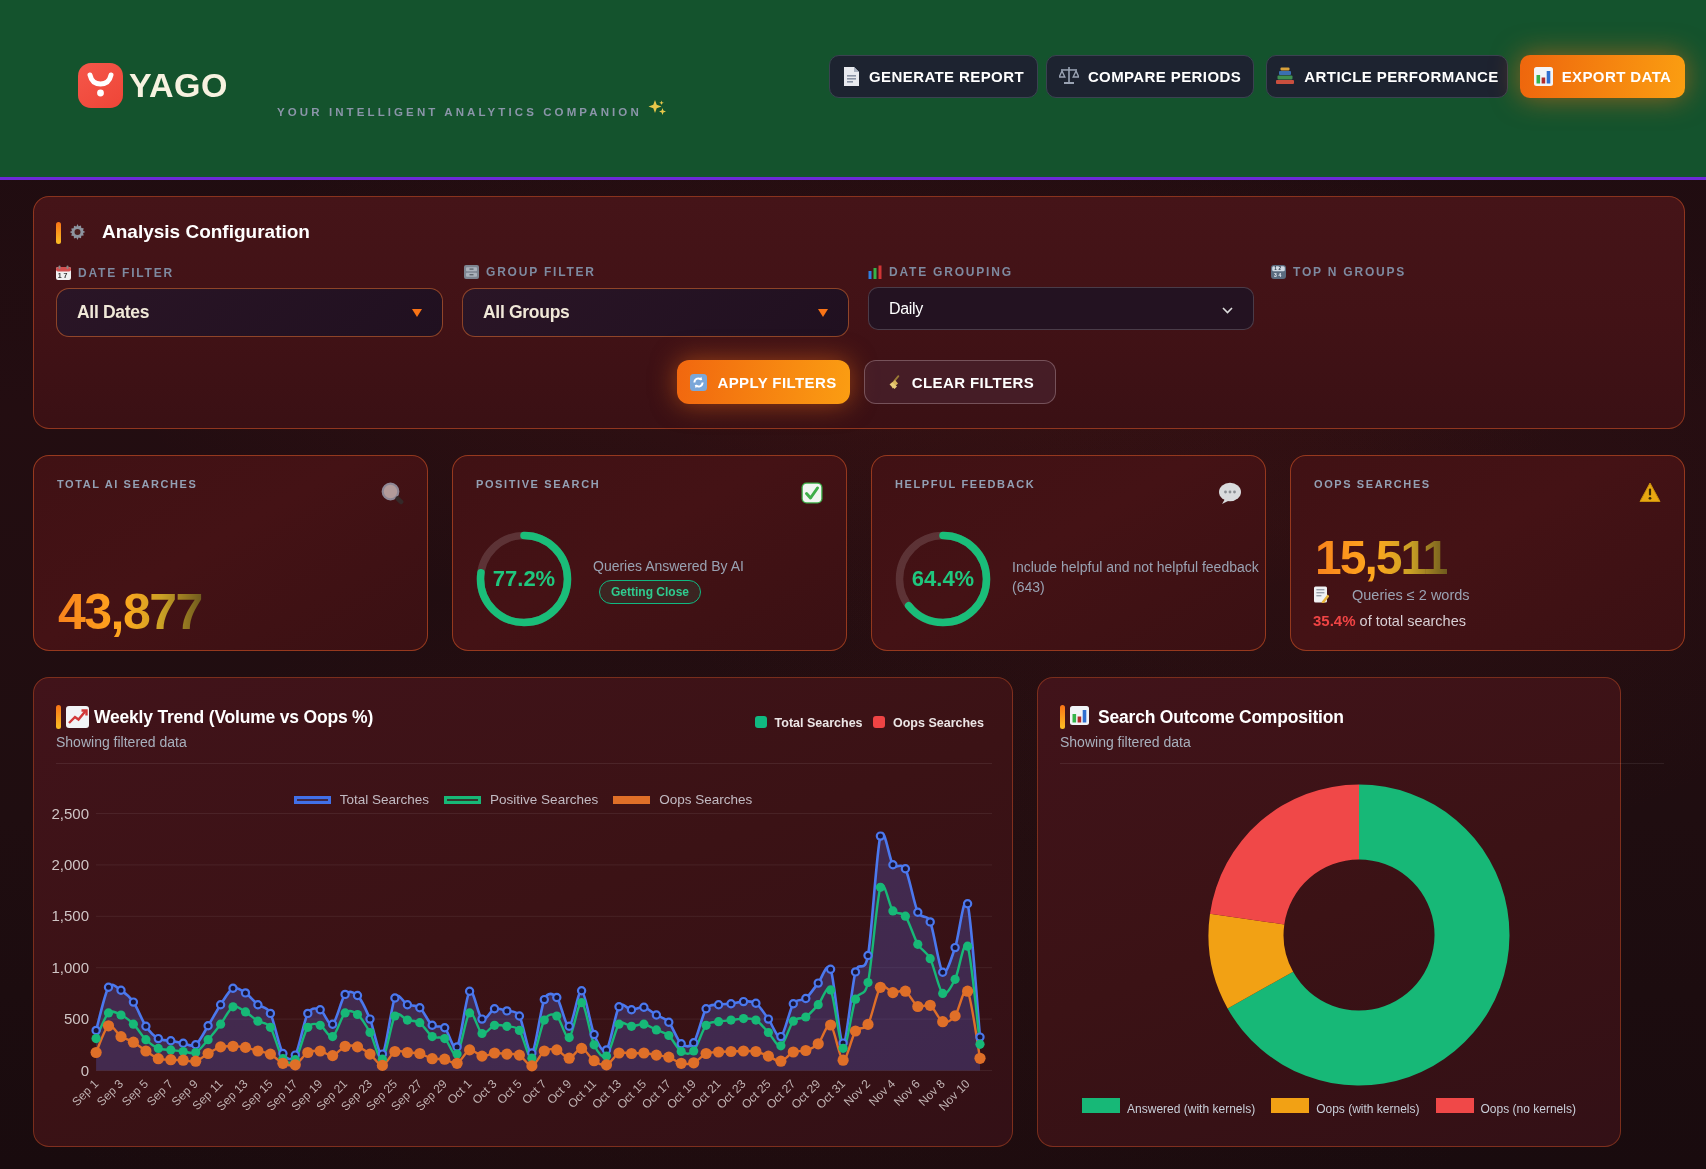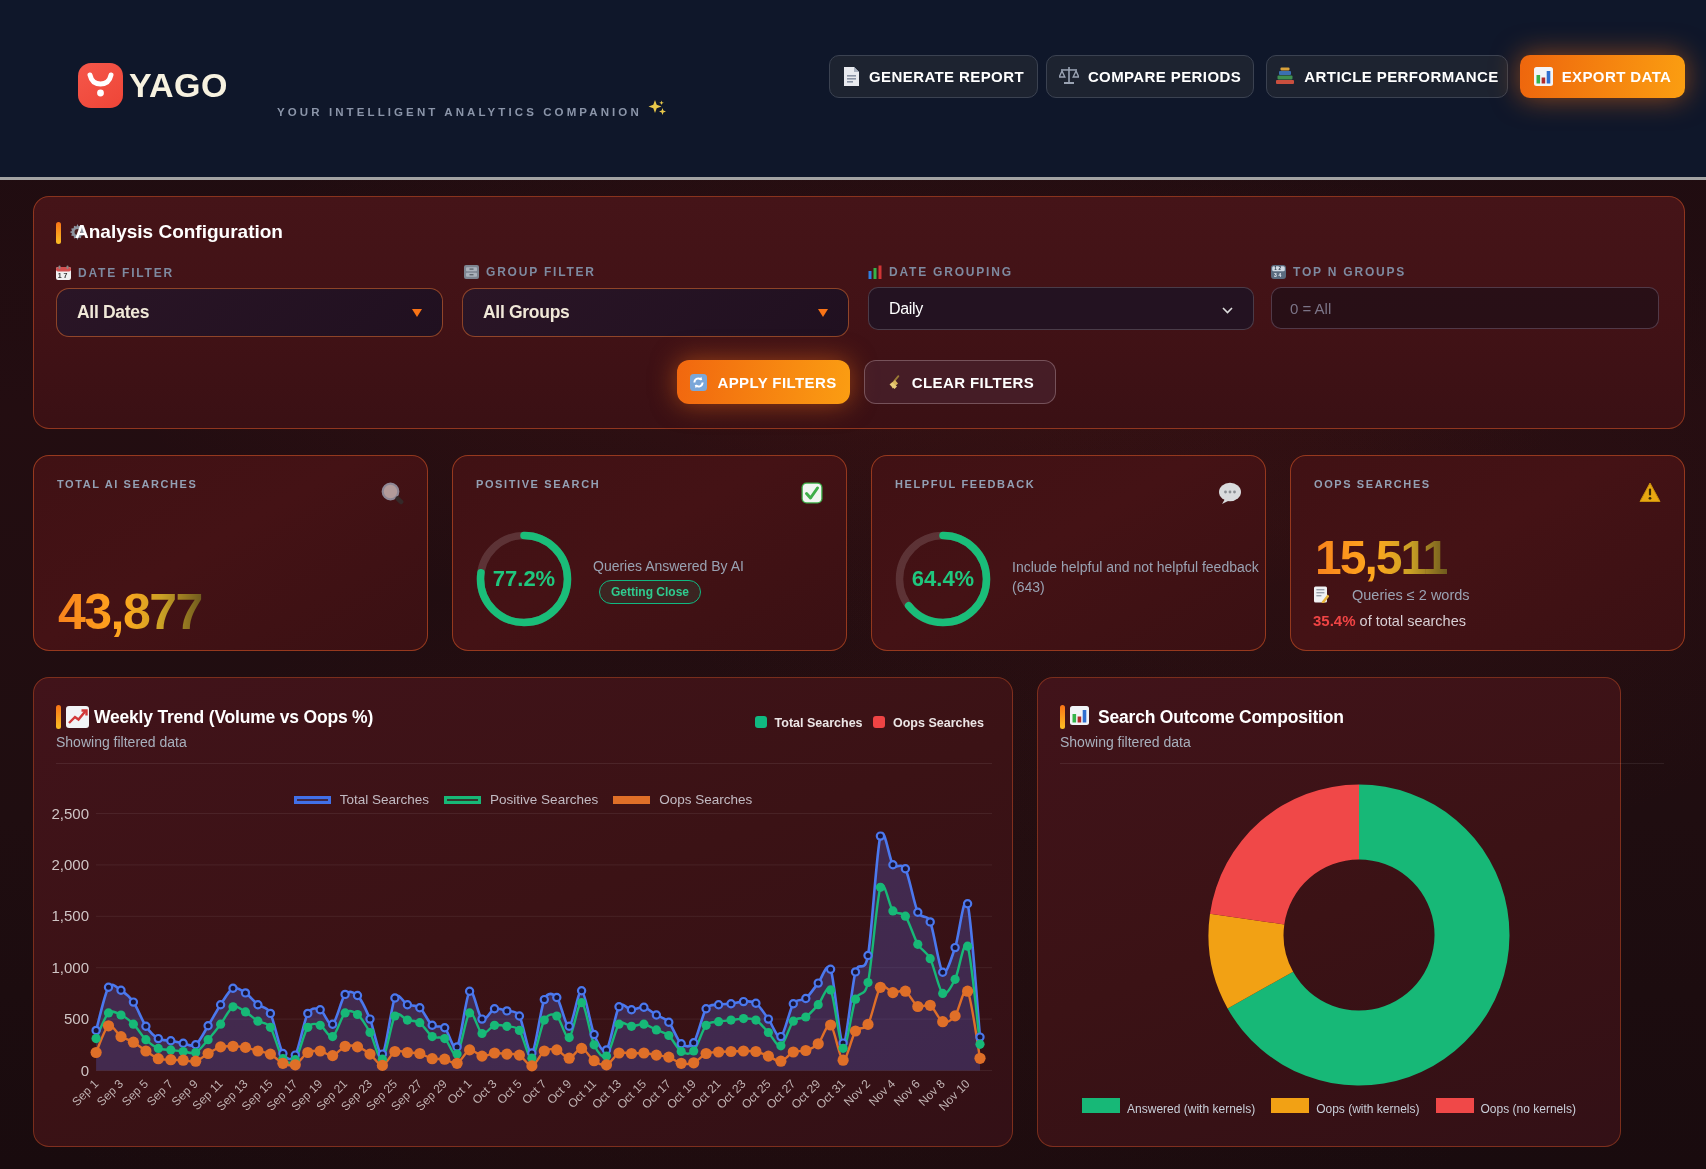--- a/index.html
+++ b/index.html
@@ -4,21 +4,21 @@
 html,body{width:1706px;height:1169px;overflow:hidden}
 body{font-family:"Liberation Sans",sans-serif;background:#1a0c10;position:relative}
 #bg{position:absolute;inset:0;
  background:
  radial-gradient(1050px 400px at 50% 360px, rgba(160,38,28,0.13), rgba(0,0,0,0) 70%),
  radial-gradient(900px 500px at 75% 45%, rgba(150,35,28,0.10), rgba(0,0,0,0) 70%),
  radial-gradient(1000px 600px at 45% 85%, rgba(120,30,25,0.10), rgba(0,0,0,0) 75%),
  linear-gradient(180deg,#1e0c10 0%,#230d11 35%,#1f0d10 70%,#190b0e 100%);}
 .abs{position:absolute}
 
-#header{position:absolute;left:0;top:0;width:1706px;height:180px;background:#0f172a;border-bottom:3px solid #a3a3a3}
+#header{position:absolute;left:0;top:0;width:1706px;height:180px;background:#14532d;border-bottom:3px solid #6d28d9}
 #logo{position:absolute;left:78px;top:63px;width:45px;height:45px;border-radius:13px;background:linear-gradient(145deg,#f5574a,#ee4537)}
 #yago{position:absolute;left:129px;top:66px;font-size:34px;font-weight:bold;color:#f7f2e0;letter-spacing:0.5px}
 #ititle{position:absolute;left:276px;top:65px;font-size:29px;font-weight:bold;color:#f97d16;letter-spacing:0.5px}
 #isub{position:absolute;left:277px;top:100px;font-size:11.5px;font-weight:bold;color:#8b95a9;letter-spacing:3.1px}
 .hbtn{position:absolute;top:55px;height:43px;border-radius:10px;background:#1d2330;border:1.5px solid #3b4251;color:#fff;
  font-size:15px;font-weight:bold;letter-spacing:0.4px;display:flex;align-items:center;justify-content:center;gap:9px}
 #btn-export{background:linear-gradient(95deg,#ee660d,#fb9e11);border:none;box-shadow:0 0 28px rgba(249,115,22,0.55)}
 
 #config{position:absolute;left:33px;top:196px;width:1652px;height:233px;border-radius:16px;
  background:linear-gradient(180deg,#451418 0%,#421216 50%,#3a1014 100%);border:1px solid rgba(235,95,40,0.45)}
@@ -103,21 +103,21 @@
         <rect x="12.7" y="4" width="3.6" height="12.5" fill="#2f6fd0"></rect>
       </svg>EXPORT DATA</div>
 </header>
 
 <section id="config">
   <div class="obar" style="left:22px;top:25px;height:22px"></div>
   <div class="abs" style="left:35px;top:27px"><svg width="17" height="17" viewBox="0 0 17 17">
         <path fill="#8d949f" d="M8.5 0l1.1 2.2 2.4-.6.3 2.4 2.4.3-.6 2.4L16.3 8l-2.2 1.1.6 2.4-2.4.3-.3 2.4-2.4-.6L8.5 16l-1.1-2.2-2.4.6-.3-2.4-2.4-.3.6-2.4L.7 8l2.2-1.1-.6-2.4 2.4-.3.3-2.4 2.4.6z"></path>
         <circle cx="8.5" cy="8" r="3" fill="#4b2020"></circle>
       </svg></div>
-  <div class="abs cfg-title" style="left:41px;top:24px;position:absolute">Analysis Configuration</div>
+  <div class="abs cfg-title" style="left:68px;top:24px;position:absolute">Analysis Configuration</div>
   <div class="cfg-label" style="left:22px;top:68px">
       <svg width="15" height="15" viewBox="0 0 15 15">
         <rect x="0" y="2" width="15" height="13" rx="2" fill="#f0f0f0"></rect>
         <rect x="0" y="2" width="15" height="4.5" rx="2" fill="#d25050"></rect>
         <rect x="2.5" y="0.5" width="2" height="3.5" rx="1" fill="#888"></rect>
         <rect x="10.5" y="0.5" width="2" height="3.5" rx="1" fill="#888"></rect>
         <text x="7.5" y="12.6" font-size="7" font-weight="bold" fill="#333" text-anchor="middle" font-family="Liberation Sans">17</text>
       </svg>
       <span>DATE FILTER</span>
     </div>
@@ -146,21 +146,20 @@
         <text x="7.5" y="5.4" font-size="4.6" font-weight="bold" fill="#2a3545" text-anchor="middle" font-family="Liberation Sans">12</text>
         <text x="7.5" y="12" font-size="5" font-weight="bold" fill="#e8eef5" text-anchor="middle" font-family="Liberation Sans">34</text>
       </svg>
       <span>TOP N GROUPS</span>
     </div>
   <div class="sel" style="left:22px;top:91px">All Dates<span class="tri"></span></div>
   <div class="sel" style="left:428px;top:91px">All Groups<span class="tri"></span></div>
   <div class="sel" id="sel3" style="left:834px;top:90px;width:386px">Daily<span style="margin-left:auto"><svg width="11" height="7" viewBox="0 0 11 7">
           <path d="M1 1 L5.5 5.5 L10 1" fill="none" stroke="#ddd" stroke-width="1.6"></path>
         </svg></span></div>
-  <div id="inp" style="left:1237px;top:90px">0 = All</div>
   <div class="cbtn" id="btn-apply"><svg width="17" height="17" viewBox="0 0 17 17">
         <rect x="0" y="0" width="17" height="17" rx="3.5" fill="#7aa7d9"></rect>
         <path d="M4.4 8.5a4.1 4.1 0 0 1 7.2-2.6" fill="none" stroke="#fff" stroke-width="1.9"></path>
         <path d="M11.4 2.7 11.9 6l-3.2-.5z" fill="#fff"></path>
         <path d="M12.6 8.5a4.1 4.1 0 0 1-7.2 2.6" fill="none" stroke="#fff" stroke-width="1.9"></path>
         <path d="M5.6 14.3 5.1 11l3.2.5z" fill="#fff"></path>
       </svg>APPLY FILTERS</div>
   <div class="cbtn" id="btn-clear"><svg width="16" height="16" viewBox="0 0 16 16">
         <rect x="9.5" y="0.5" width="1.8" height="8" rx="0.9" transform="rotate(40 10.4 4.5)" fill="#9a7b35"></rect>
         <path d="M4.5 9.5 l4.5-3.5 3 3.5 -5.5 5 z" fill="#d8b45a"></path>

